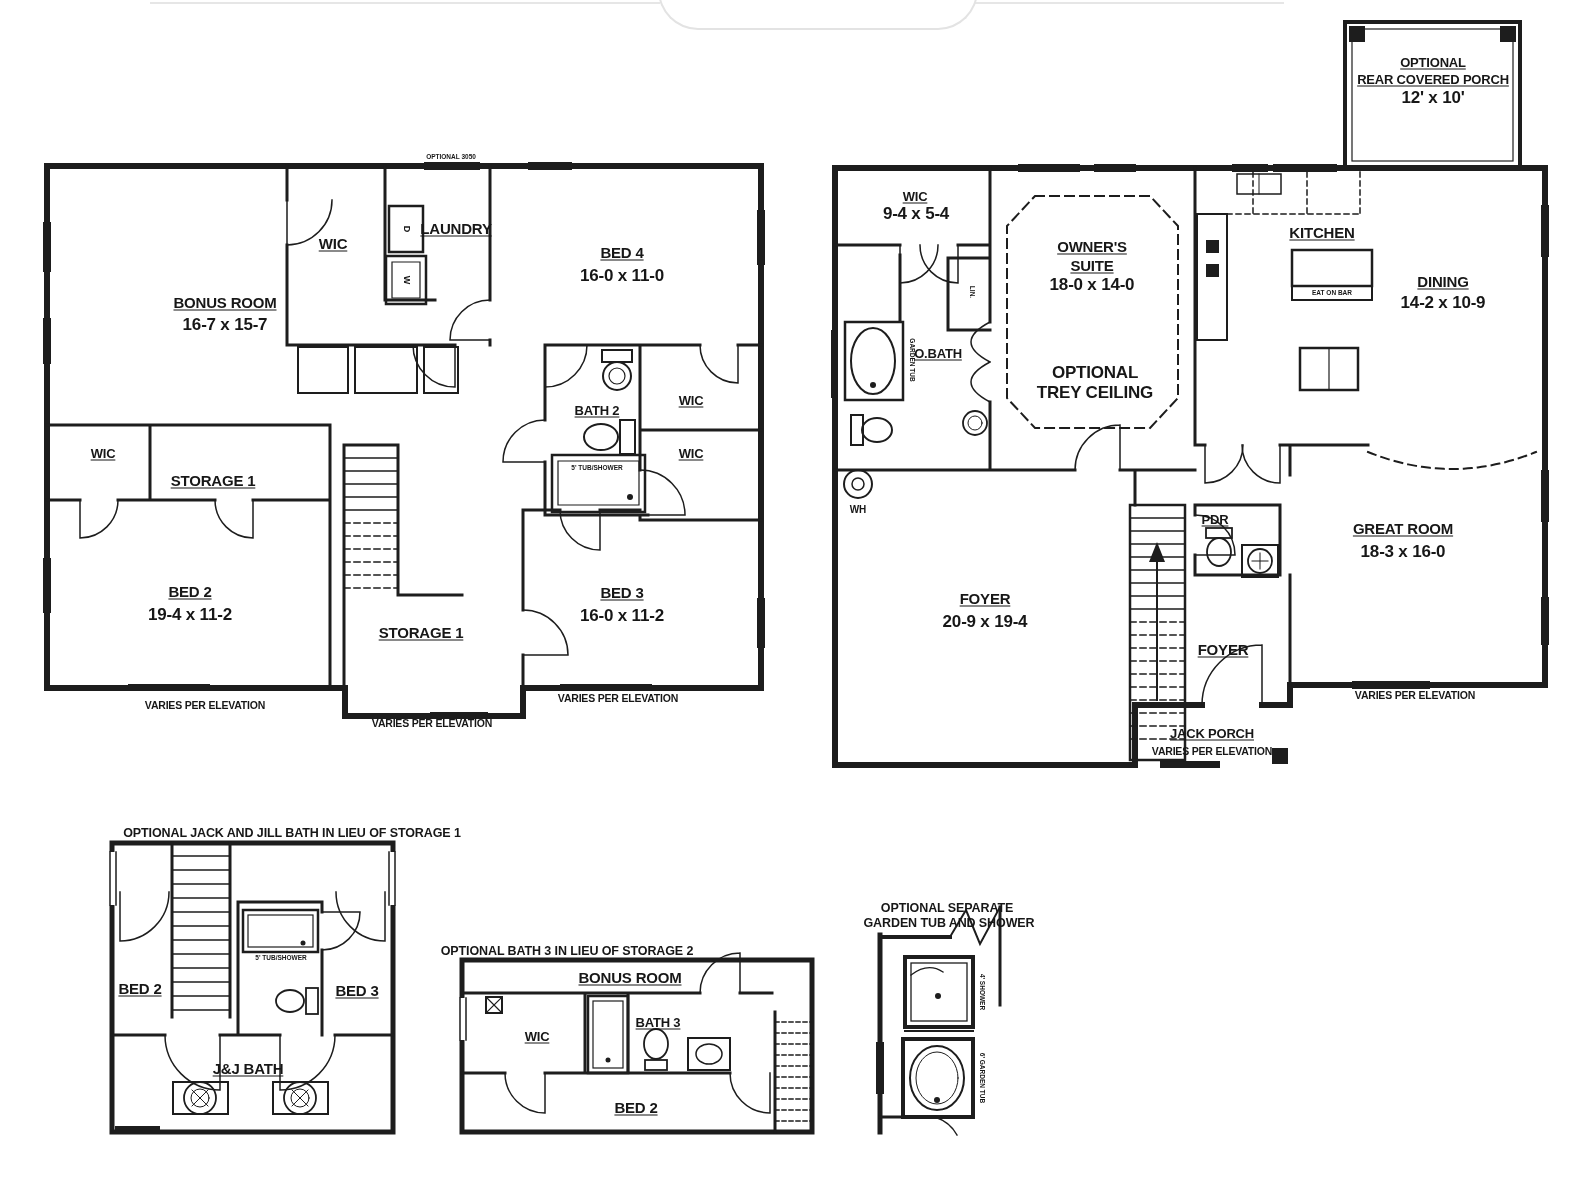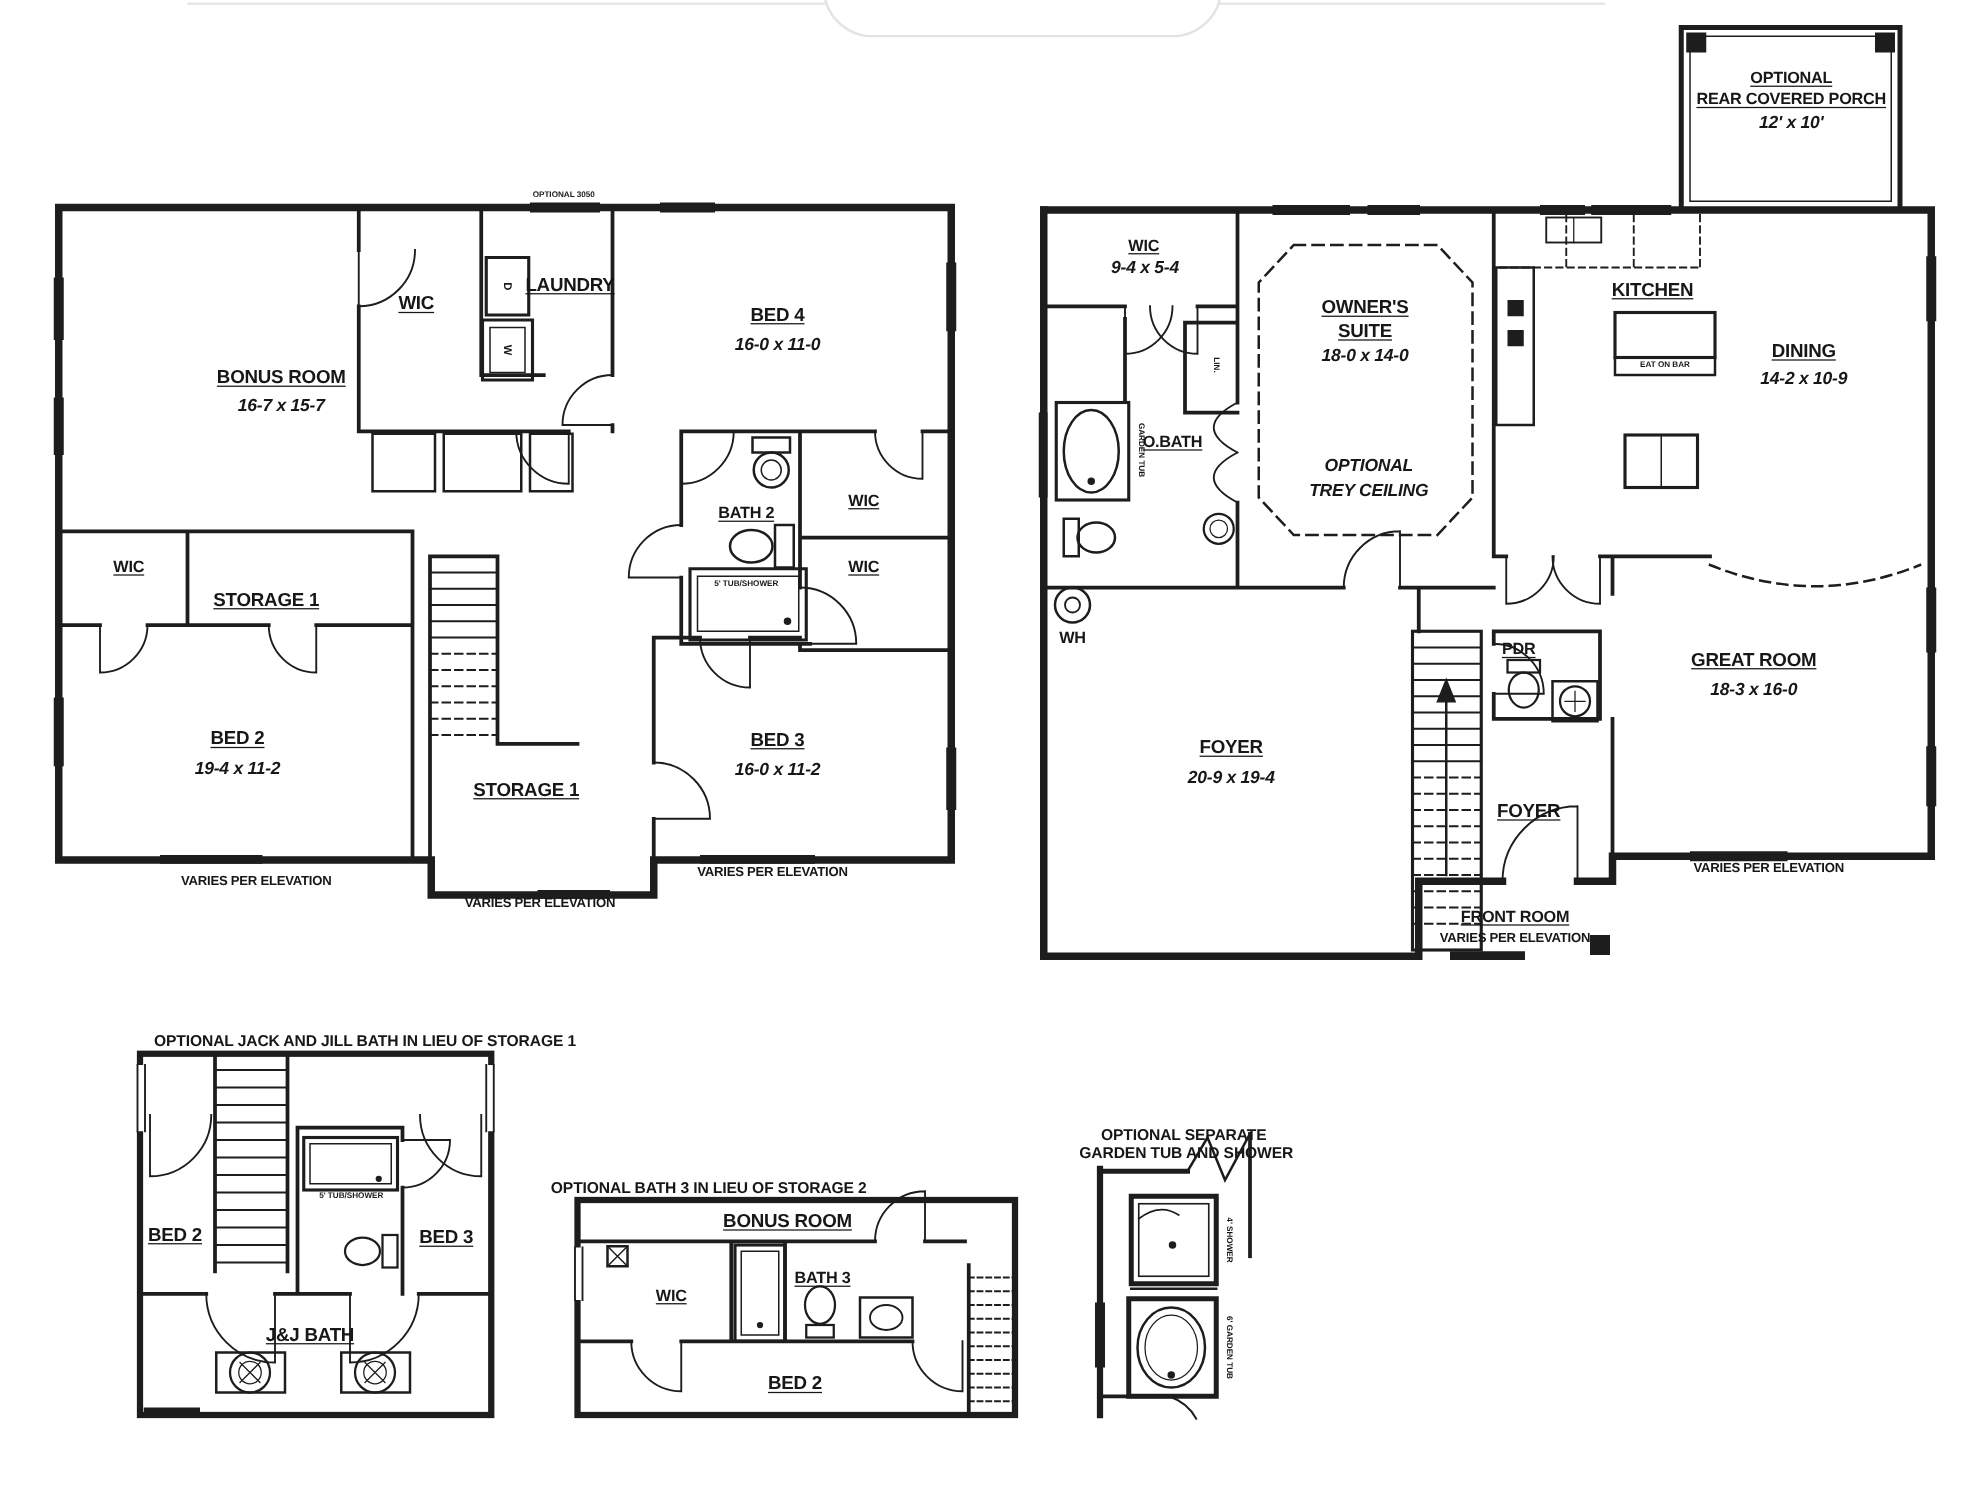--- a/index.html
+++ b/index.html
@@ -6,25 +6,25 @@
   .sheet{position:relative;width:1580px;height:1188px;background:#ffffff;overflow:hidden;
          font-family:"Liberation Sans", sans-serif;}
   .topline{position:absolute;height:0;border-top:2px solid #e6e6e6;}
   .handle{position:absolute;left:658px;top:-22px;width:316px;height:50px;background:#fff;
           border:2px solid #e3e3e3;border-top:none;border-radius:0 0 40px 40px;}
   svg{position:absolute;left:0;top:0;}
   .lbl{position:absolute;transform:translate(-50%,-50%);color:#171717;font-weight:bold;
        white-space:nowrap;letter-spacing:-0.2px;line-height:1;}
   .room{font-size:15px;text-decoration:underline;text-underline-offset:2px;}
   .sm{font-size:13px;}
-  .dim{font-size:14px;font-style:italic;}
+  .dim{font-size:17px;}
   .title{font-size:12.5px;letter-spacing:-0.1px;}
   .varies{font-size:10.5px;}
   .tiny{font-size:6.5px;letter-spacing:0;}
-  .small2{font-size:13px;}
+  .small2{font-size:10px;}
   .vtext{writing-mode:vertical-rl;font-size:6.5px;letter-spacing:0;}
   .vlet{writing-mode:vertical-rl;font-size:9px;}
 </style>
 </head>
 <body>
 
 <div class="sheet">
 
   <div class="topline" style="left:150px;top:2px;width:510px;"></div>
   <div class="topline" style="left:972px;top:2px;width:312px;"></div>
@@ -283,21 +283,21 @@
   <div class="lbl tiny" style="left:1332px;top:293px;">EAT ON BAR</div>
   <div class="lbl room" style="left:1443px;top:281px;">DINING</div>
   <div class="lbl dim" style="left:1443px;top:302px;">14-2 x 10-9</div>
   <div class="lbl room" style="left:1403px;top:528px;">GREAT ROOM</div>
   <div class="lbl dim" style="left:1403px;top:551px;">18-3 x 16-0</div>
   <div class="lbl room" style="left:985px;top:598px;">FOYER</div>
   <div class="lbl dim" style="left:985px;top:621px;">20-9 x 19-4</div>
   <div class="lbl small2" style="left:858px;top:510px;">WH</div>
   <div class="lbl room sm" style="left:1215px;top:519px;">PDR</div>
   <div class="lbl room" style="left:1223px;top:649px;">FOYER</div>
-  <div class="lbl room sm" style="left:1212px;top:733px;">FRONT ROOM</div>
+  <div class="lbl room sm" style="left:1212px;top:733px;">JACK PORCH</div>
   <div class="lbl varies" style="left:1212px;top:751px;">VARIES PER ELEVATION</div>
   <div class="lbl varies" style="left:1415px;top:695px;">VARIES PER ELEVATION</div>
 
   <div class="lbl title" style="left:252px;top:833px;margin-left:40px;">OPTIONAL JACK AND JILL BATH IN LIEU OF STORAGE 1</div>
   <div class="lbl room" style="left:140px;top:988px;">BED 2</div>
   <div class="lbl room" style="left:357px;top:990px;">BED 3</div>
   <div class="lbl room" style="left:248px;top:1068px;">J&amp;J BATH</div>
   <div class="lbl tiny" style="left:281px;top:958px;">5' TUB/SHOWER</div>
 
   <div class="lbl title" style="left:567px;top:951px;">OPTIONAL BATH 3 IN LIEU OF STORAGE 2</div>

